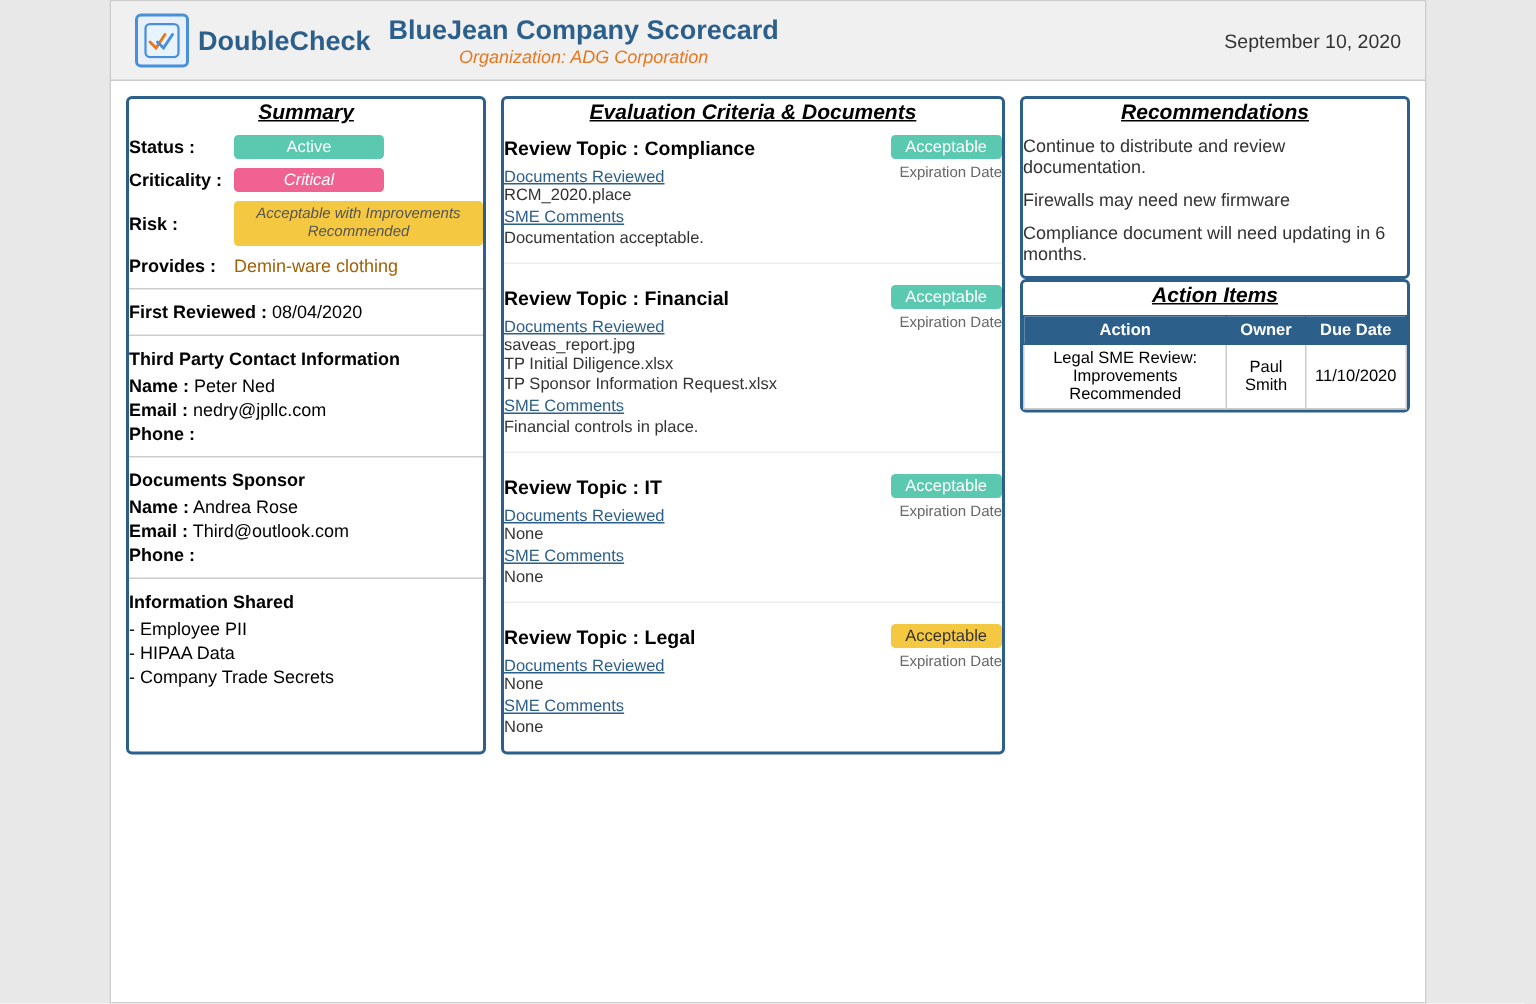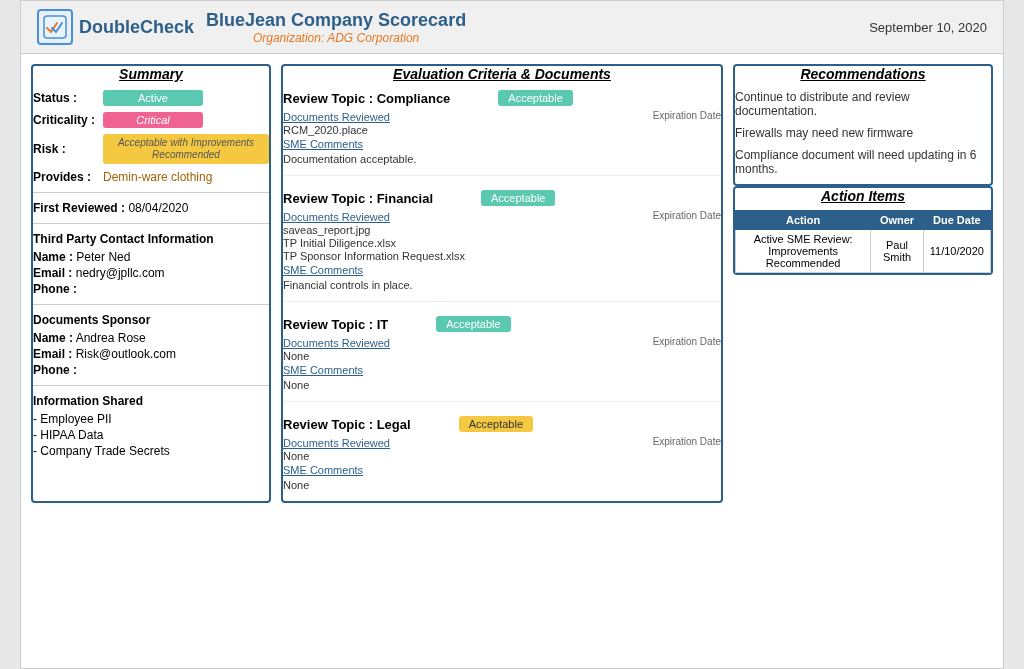--- a/index.html
+++ b/index.html
@@ -6,21 +6,21 @@
     body {
       font-family: Arial, sans-serif;
       font-size: 12px;
       background: #e8e8e8;
       display: flex;
       justify-content: center;
       align-items: center;
       min-height: 100vh;
     }
     .page {
-      width: 984px;
+      width: 878px;
       min-height: 669px;
       background: #fff;
       border: 1px solid #ccc;
     }
     
     .header {
       background: #f0f0f0;
       border-bottom: 1px solid #ccc;
       display: flex;
       align-items: center;
@@ -180,20 +180,21 @@
       margin-bottom: 14px;
       border-bottom: 1px solid #eee;
       padding-bottom: 10px;
     }
     .review-topic:last-child {
       border-bottom: none;
       margin-bottom: 0;
     }
     .review-topic-header {
       display: flex;
+      justify-content: space-between;
       align-items: center;
       margin-bottom: 4px;
       gap: 48px;
     }
     .review-topic-title {
       font-weight: bold;
       font-size: 13px;
     }
     .acceptable-badge {
       background: #5bc8b0;
@@ -350,21 +351,21 @@
 
       <hr class="divider">
 
       <div class="section-heading">Documents Sponsor</div>
       <div class="info-row">
         <span class="info-label">Name :</span>
         <span>Andrea Rose</span>
       </div>
       <div class="info-row">
         <span class="info-label">Email :</span>
-        <span>Risk@outlook.com</span>
+        <span>Third@outlook.com</span>
       </div>
       <div class="info-row">
         <span class="info-label">Phone :</span>
         <span></span>
       </div>
 
       <hr class="divider">
 
       <div class="section-heading">Information Shared</div>
       <ul class="info-list">
@@ -466,21 +467,21 @@
         <table class="action-table">
           <thead>
             <tr>
               <th>Action</th>
               <th>Owner</th>
               <th>Due Date</th>
             </tr>
           </thead>
           <tbody>
             <tr>
-              <td>Active SME Review: Improvements Recommended</td>
+              <td>Legal SME Review: Improvements Recommended</td>
               <td>Paul Smith</td>
               <td>11/10/2020</td>
             </tr>
           </tbody>
         </table>
       </div>
 
     </div>
   </div>
 </div>

